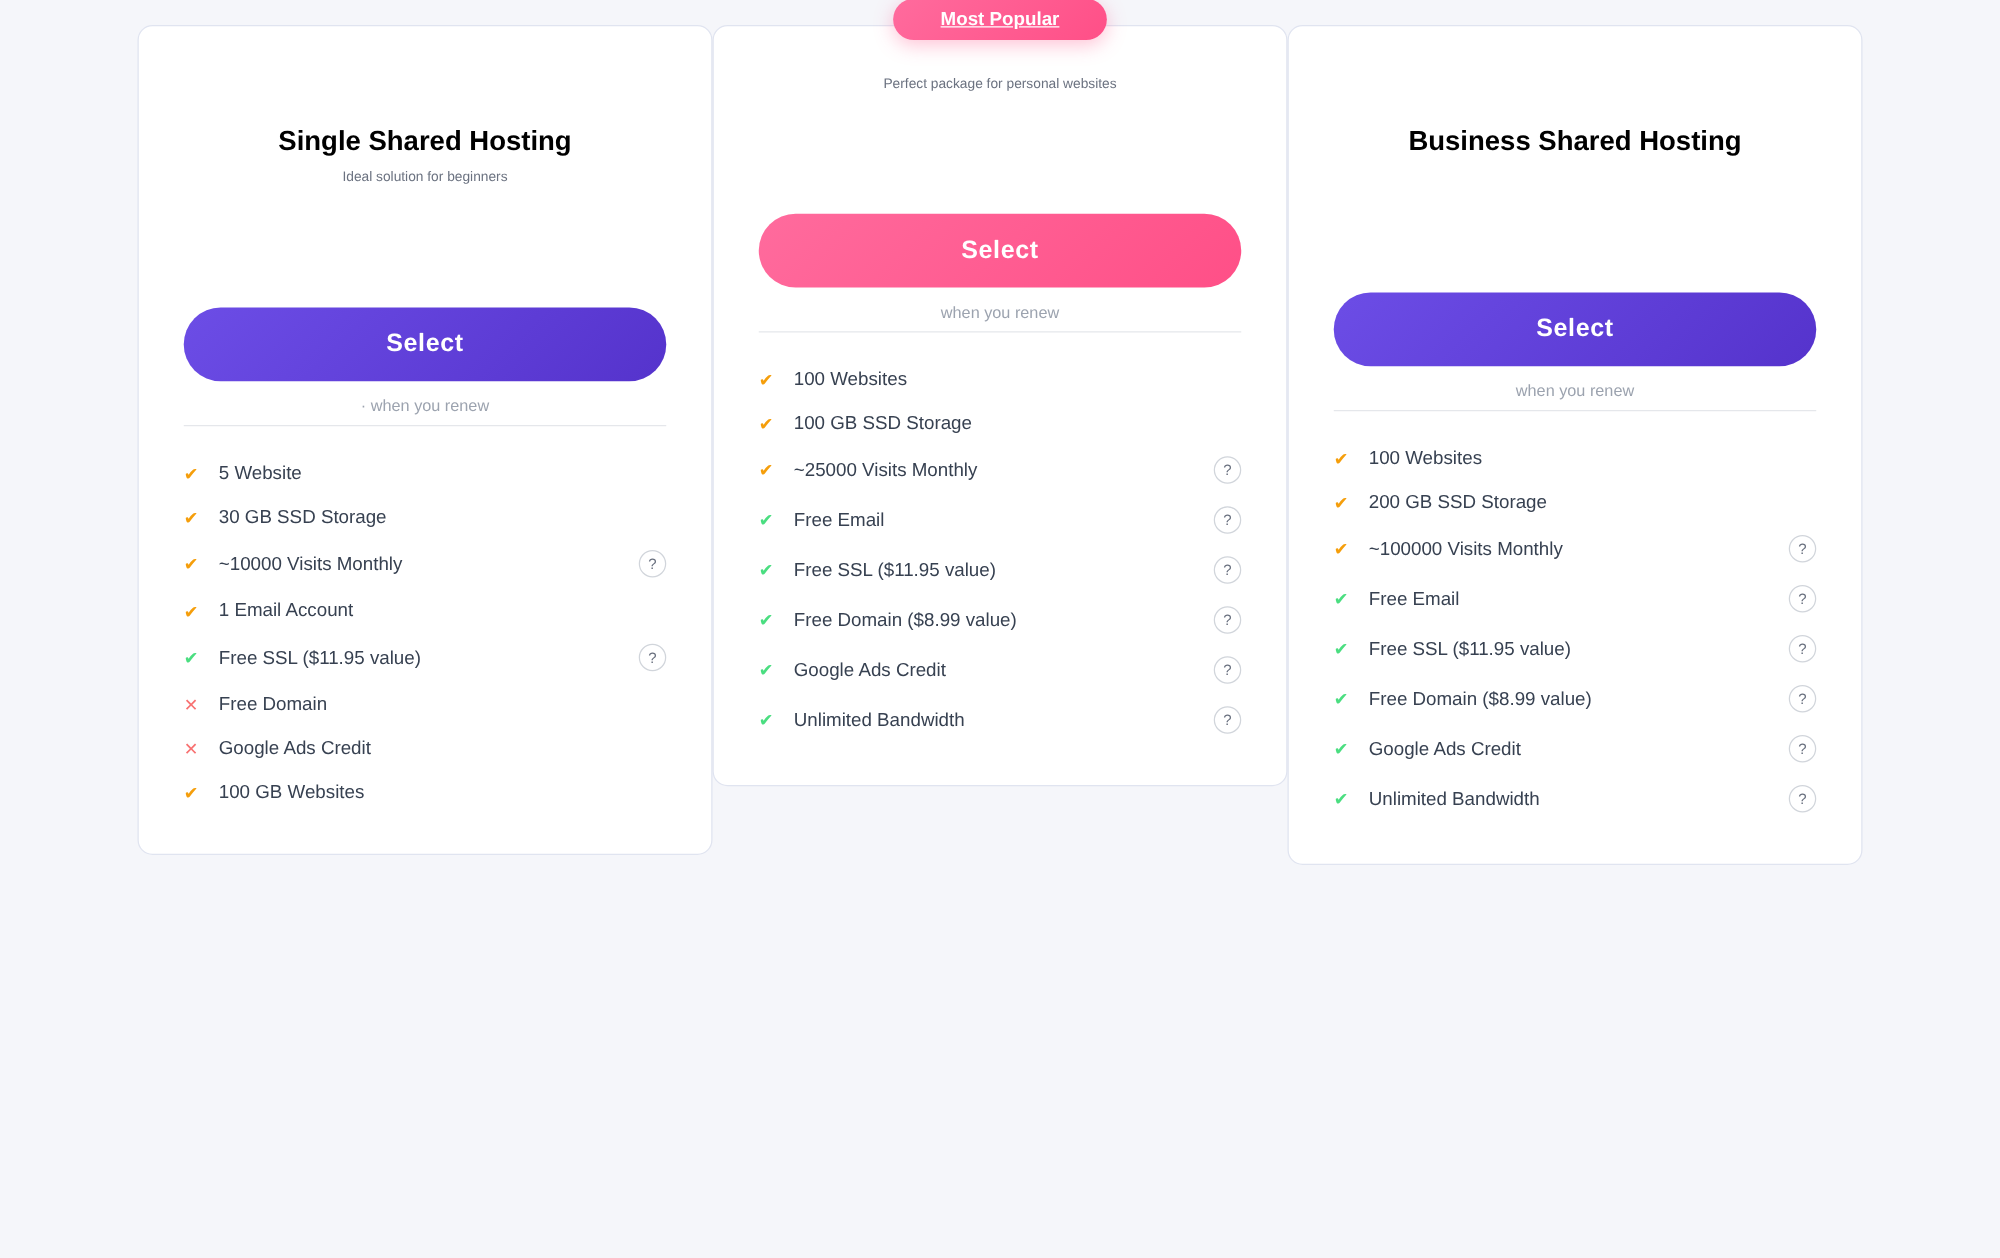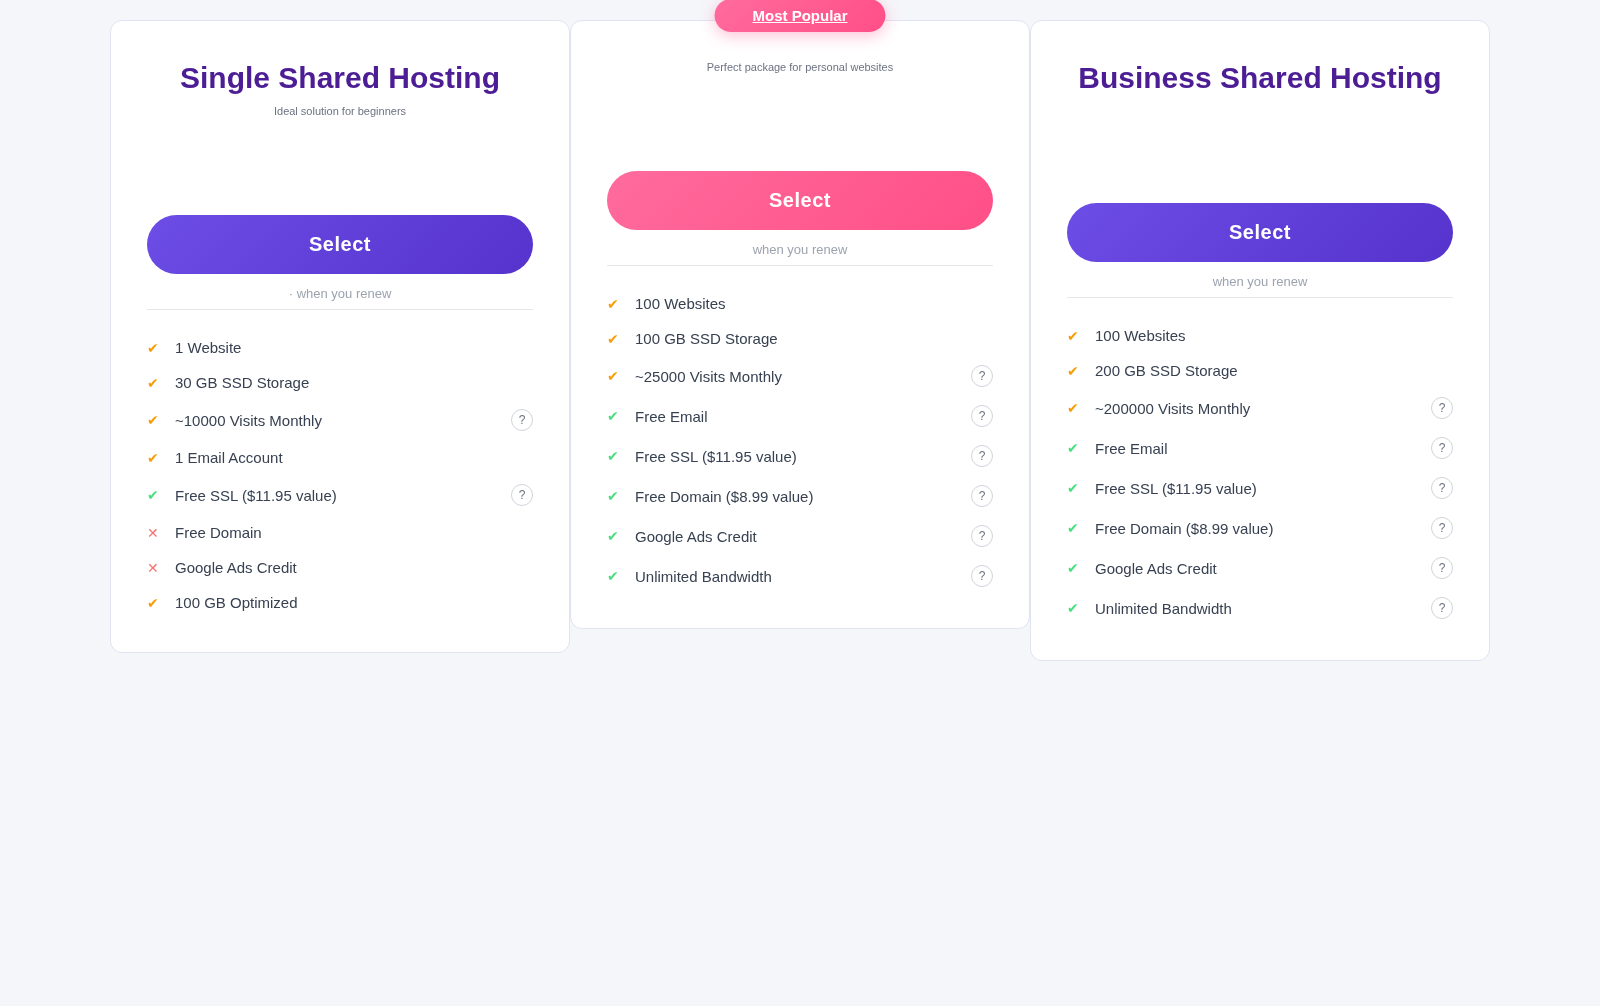--- a/index.html
+++ b/index.html
@@ -45,25 +45,26 @@
       color: #fff;
       font-weight: 700;
       font-size: 15px;
       padding: 8px 38px;
       border-radius: 30px;
       white-space: nowrap;
       box-shadow: 0 4px 15px rgba(255,79,135,0.35);
       text-decoration: underline;
     }
     .plan-name {
-      font-size: 30px;
+      font-size: 22px;
       font-weight: 800;
-      color: #4c1d95;
+      color: #000000;
       text-align: center;
       margin-bottom: 10px;
+      margin-top: 39px;
     }
     .plan-subtitle {
       font-size: 11px;
       color: #6b7280;
       text-align: center;
     }
     .price-area {
       min-height: 80px;
       display: flex;
       flex-direction: column;
@@ -149,21 +150,21 @@
       <div class="plan-name">Single Shared Hosting</div>
       <div class="plan-subtitle">Ideal solution for beginners</div>
       <div class="price-area"></div>
       <button class="select-btn purple">Select</button>
       <div class="renew-text">· when you renew</div>
       <hr class="divider">
       <ul class="feature-list">
         <li class="feature-item">
         <div class="feature-left">
           <span class="check-icon check-gold">✔</span>
-          <span>1 Website</span>
+          <span>5 Website</span>
         </div>
 
       </li>
         <li class="feature-item">
         <div class="feature-left">
           <span class="check-icon check-gold">✔</span>
           <span>30 GB SSD Storage</span>
         </div>
 
       </li>
@@ -198,21 +199,21 @@
         <li class="feature-item">
         <div class="feature-left">
           <span class="check-icon cross-red">✕</span>
           <span>Google Ads Credit</span>
         </div>
 
       </li>
         <li class="feature-item">
         <div class="feature-left">
           <span class="check-icon check-gold">✔</span>
-          <span>100 GB Optimized</span>
+          <span>100 GB Websites</span>
         </div>
 
       </li>
       </ul>
     </div>
     <div class="plan-card popular">
       <div class="most-popular-badge">Most Popular</div>
       <div class="plan-subtitle">Perfect package for personal websites</div>
       <div class="price-area"></div>
       <button class="select-btn pink">Select</button>
@@ -294,21 +295,21 @@
         <li class="feature-item">
         <div class="feature-left">
           <span class="check-icon check-gold">✔</span>
           <span>200 GB SSD Storage</span>
         </div>
 
       </li>
         <li class="feature-item">
         <div class="feature-left">
           <span class="check-icon check-gold">✔</span>
-          <span>~200000 Visits Monthly</span>
+          <span>~100000 Visits Monthly</span>
         </div>
         <div class="info-icon">?</div>
       </li>
         <li class="feature-item">
         <div class="feature-left">
           <span class="check-icon check-green">✔</span>
           <span>Free Email</span>
         </div>
         <div class="info-icon">?</div>
       </li>

